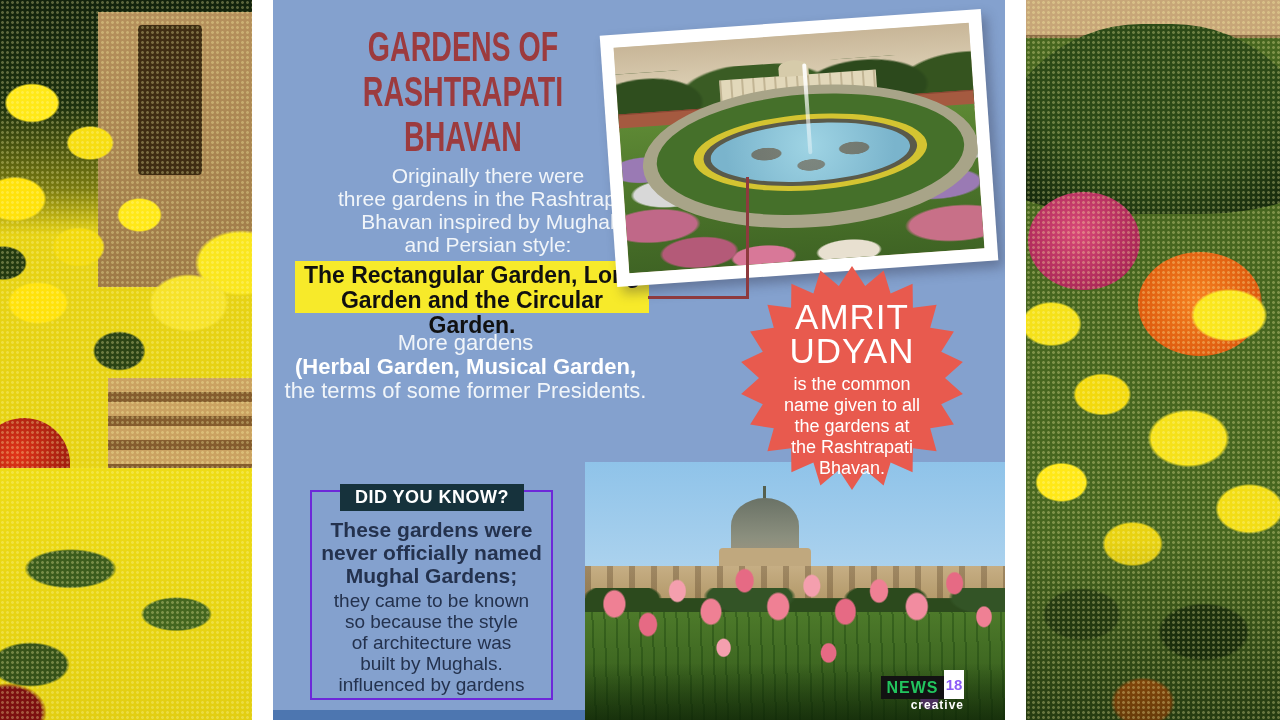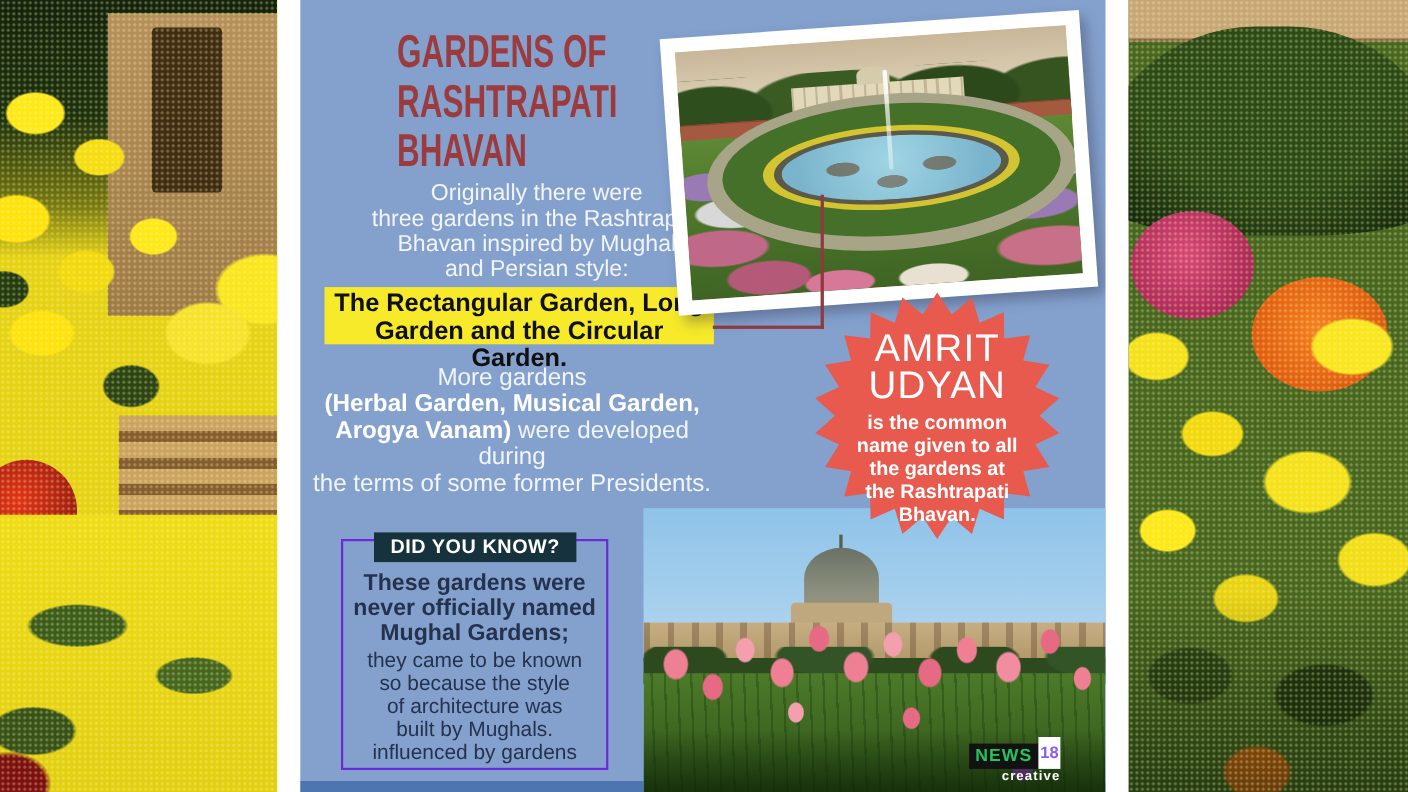--- a/index.html
+++ b/index.html
@@ -56,21 +56,21 @@
      radial-gradient(46px 34px at 42% 60%,#e8d212 0 60%,transparent 66%),
      radial-gradient(60px 40px at 22% 76%,#2c4414 0 60%,transparent 66%),
      radial-gradient(70px 44px at 70% 80%,#22380f 0 60%,transparent 66%),
      radial-gradient(46px 36px at 46% 96%,#d8660e 0 60%,transparent 70%);}
   .rp-shade{left:0;top:540px;width:254px;height:180px;
      background:linear-gradient(180deg,rgba(10,25,5,0),rgba(10,25,5,.55));}
 
   
   .card{left:273px;top:0;width:732px;height:720px;background:var(--card_bg,#84a1ce);overflow:hidden;}
 
-  .title{left:40px;top:24px;width:300px;text-align:left;color:var(--title_red,#9c3b3e);
+  .title{left:40px;top:24px;width:300px;text-align:center;color:var(--title_red,#9c3b3e);
          font-weight:bold;font-size:42px;line-height:45px;}
   .title-inner{position:relative;transform:scaleX(0.68);transform-origin:50% 0;}
   .title-inner div{position:relative;}
 
   .intro{left:10px;top:164px;width:410px;text-align:center;color:var(--text_light,#f1f5f9);
          font-size:21px;line-height:23px;}
   .intro div{position:relative;}
 
   .highlight{left:22px;top:261px;width:354px;height:52px;background:var(--highlight_yellow,#f7ea2a);
              text-align:center;color:var(--highlight_text,#101010);font-weight:bold;
@@ -96,21 +96,21 @@
   .dyk-bold div{position:relative;}
   .dyk-reg{left:0;top:98px;width:100%;text-align:center;font-size:19px;line-height:21px;
            color:var(--dyk_text,#24324e);}
   .dyk-reg div{position:relative;}
 
   
   .star-wrap{left:465px;top:264px;width:228px;height:228px;z-index:5;}
   .star-wrap svg{position:absolute;inset:0;}
   .star-text{left:14px;top:36px;width:200px;text-align:center;color:#ffffff;}
   .star-title{position:relative;font-size:35px;line-height:34px;font-weight:normal;letter-spacing:1px;}
-  .star-line{position:relative;font-size:18px;line-height:21px;font-weight:bold;}
+  .star-line{position:relative;font-size:18px;line-height:21px;font-weight:normal;}
   .star-pad{position:relative;height:6px;}
 
   
   .polaroid{left:335px;top:22px;width:382px;height:252px;background:#ffffff;padding:13px;
             transform:rotate(-4deg);box-shadow:5px 7px 12px rgba(40,40,60,.35);z-index:2;}
   .p1{position:relative;width:356px;height:226px;overflow:hidden;background:#cfc2a6;}
   .p1-sky{left:0;top:0;width:100%;height:34%;
           background:linear-gradient(180deg,#c8b698,#dccfb4 60%,#cbbc9c);}
   .p1-trees{left:-5%;top:12%;width:110%;height:24%;background:
      radial-gradient(90px 42px at 12% 60%,#2f4e1e 0 60%,transparent 64%),
@@ -247,21 +247,20 @@
       <div>The Rectangular Garden, Long</div>
       <div>Garden and the Circular Garden.</div>
     </div>
 
     <div class="conn-h"></div>
     <div class="conn-v"></div>
 
     <div class="more">
       <div>More gardens</div>
       <div class="b">(Herbal Garden, Musical Garden,</div>
-      <div><span class="b">Arogya Vanam)</span><span class="r"> were developed during</span></div>
       <div>the terms of some former Presidents.</div>
     </div>
 
     <div class="polaroid">
       <div class="p1">
         <div class="p1-sky"></div>
         <div class="p1-trees"></div>
         <div class="p1-bld"></div>
         <div class="p1-dome"></div>
         <div class="p1-wall"></div>

